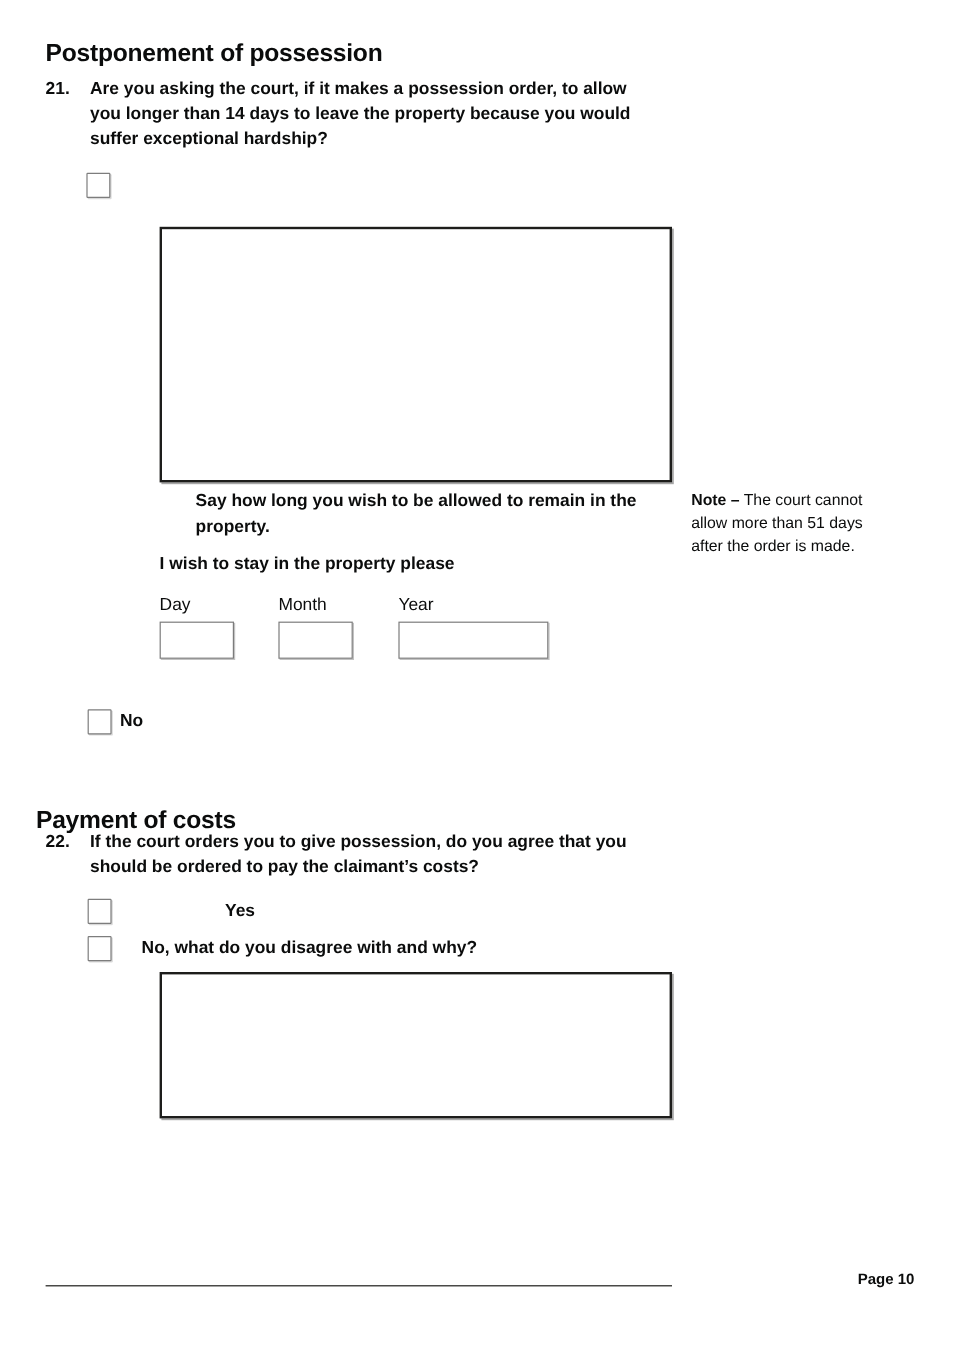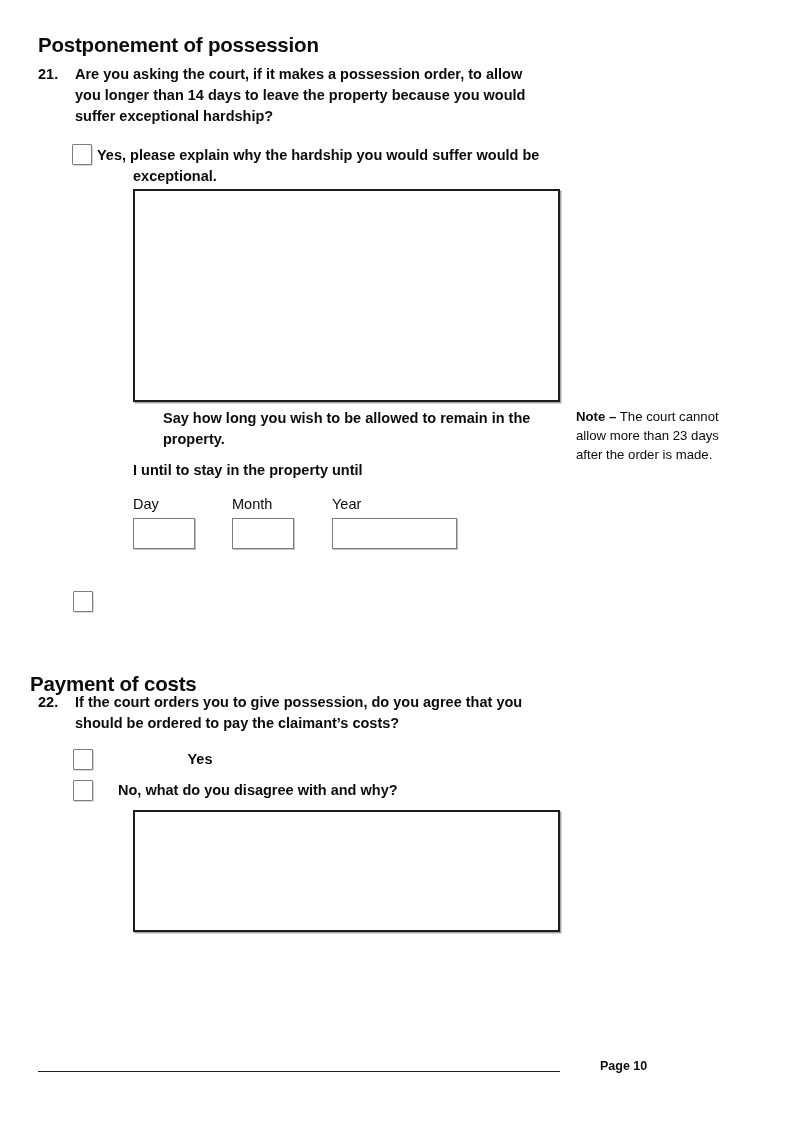--- a/index.html
+++ b/index.html
@@ -82,62 +82,62 @@
     white-space: pre-line;
   }
   .note b { font-weight: bold; }
   .footer-rule {
     height: 1px;
     background: #1d1d1b;
   }
   .page-num {
     font-size: 12.5px;
     font-weight: bold;
+    text-align: right;
   }
 </style>
 </head>
 <body>
 
 <div class="page">
 
   <h1 class="abs h1" style="left:38px; top:32px; width:520px;">Postponement of possession</h1>
 
   <div class="abs qnum" style="left:38px; top:64px;text-align:right;">21.</div>
 
   <div class="abs body-text" style="left:75px; top:64px; width:500px;">Are you asking the court, if it makes a possession order, to allow
 you longer than 14 days to leave the property because you would
 suffer exceptional hardship?</div>
 
   <span class="abs checkbox" style="left:72px; top:144px;"></span>
 
-  <div class="abs body-text hang" style="left:97px; top:145px; width:480px;">Yes, please explain why the hardship you would suffer would be
-exceptional.</div>
 
   <textarea class="abs bigbox" style="left: 133px; top: 189px; width: 427px; height: 213px;"></textarea>
 
   <div class="abs body-text" style="left:133px; top:408px; width:430px;margin-left:30px;">Say how long you wish to be allowed to remain in the
 property.</div>
 
   <div class="abs note" style="left:576px; top:407px; width:186px;"><b>Note –</b><span> The court cannot
-allow more than 23 days
+allow more than 51 days
 after the order is made.</span></div>
 
-  <div class="abs body-text" style="left:133px; top:460px; width:430px;">I until to stay in the property until</div>
+  <div class="abs body-text" style="left:133px; top:460px; width:430px;">I wish to stay in the property please</div>
 
   <div class="abs field-label" style="left:133px; top:494px;">Day</div>
   <input type="text" class="abs field-input" style="left: 133px; top: 518px; width: 62px; height: 31px;" value="">
 
   <div class="abs field-label" style="left:232px; top:494px;">Month</div>
   <input type="text" class="abs field-input" style="left: 232px; top: 518px; width: 62px; height: 31px;" value="">
 
   <div class="abs field-label" style="left:332px; top:494px;">Year</div>
   <input type="text" class="abs field-input" style="left: 332px; top: 518px; width: 125px; height: 31px;" value="">
 
   <span class="abs checkbox" style="left:73px; top:591px;"></span>
 
+  <div class="abs body-text" style="left:100px; top:591px; width:200px;">No</div>
 
   <h1 class="abs h1" style="left:30px; top:660px; width:520px;margin-top:11px;">Payment of costs</h1>
 
   <div class="abs qnum" style="left:38px; top:692px;">22.</div>
 
   <div class="abs body-text" style="left:75px; top:692px; width:500px;">If the court orders you to give possession, do you agree that you
 should be ordered to pay the claimant’s costs?</div>
 
   <span class="abs checkbox" style="left:73px; top:749px;"></span>
 

